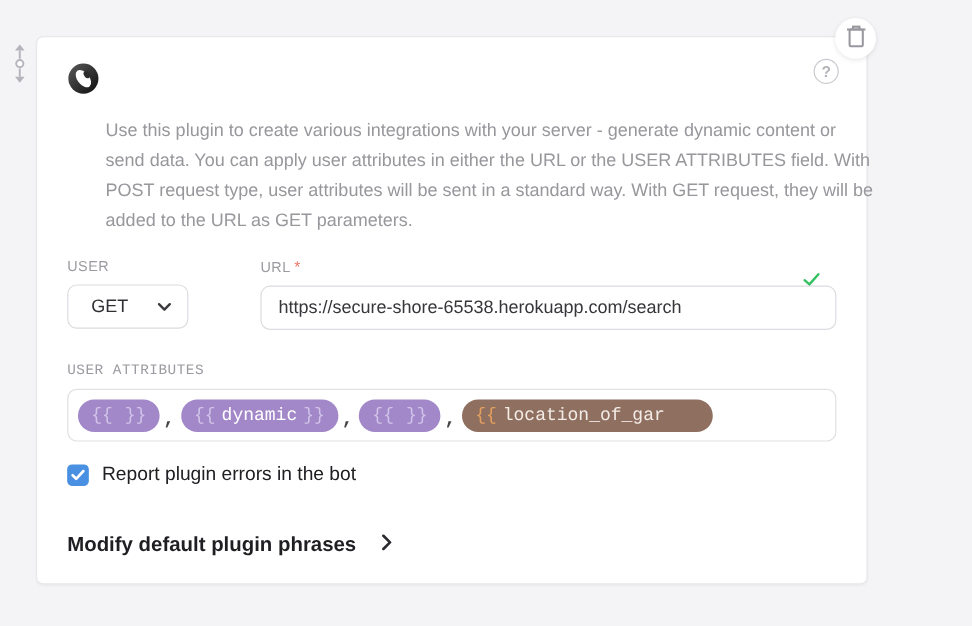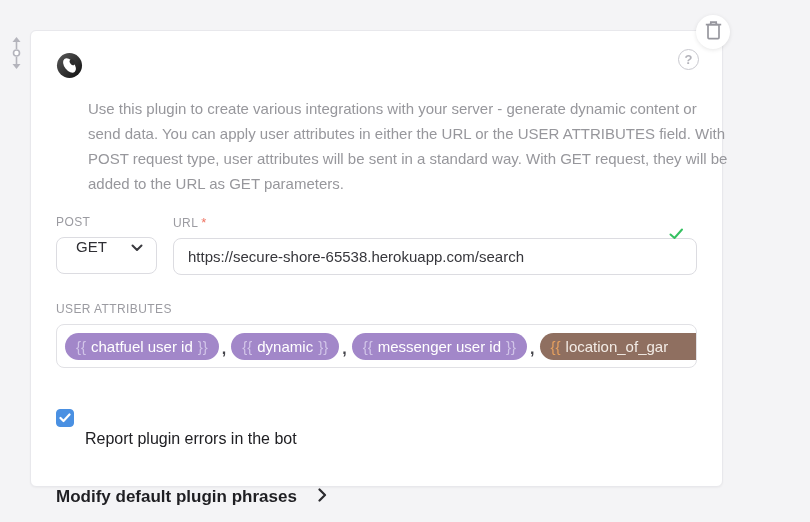--- a/index.html
+++ b/index.html
@@ -89,47 +89,47 @@
     letter-spacing: 0.4px;
     margin-bottom: 8px;
   }
   .req { color: #ef7462; margin-left: 3px; font-size: 13px; }
 
   .type-select {
     width: 101px; height: 37px;
     background: #fff;
     border: 1px solid #dcdce1;
     border-radius: 8px;
-    display: flex; align-items: flex-start;
+    display: flex; align-items: center;
     padding: 0 13px 0 19px;
     cursor: pointer;
     font-size: 15px;
     color: #2f2f34;
   }
   .type-select .sel-val { flex: 1; }
 
-  .url-wrap { flex: 1; position: relative; }
+  .url-wrap { flex: 1; position: relative; margin-left: 44px; }
   .url-input {
     width: 100%; height: 37px;
     border: 1px solid #dcdce1;
     border-radius: 8px;
     padding: 0 54px 0 14px;
     font-size: 15px;
     color: #36363b;
     font-family: "Liberation Sans", sans-serif;
     outline: none;
     background: #fff;
   }
   .url-check {
     position: absolute;
     right: 13px; top: 11px;
     pointer-events: none;
   }
 
-  .attrs-section { margin-top: 27px; }
+  .attrs-section { margin-top: 27px; font-family: Liberation Mono, monospace; }
   .attrs-box {
     margin-top: 8px;
     height: 44px;
     border: 1px solid #e1e1e5;
     border-radius: 8px;
     background: #fff;
     padding: 8px;
     overflow: hidden;
     white-space: nowrap;
     display: flex;
@@ -171,21 +171,21 @@
     border-radius: 4px;
     border: 1px solid #b9b9bf;
     background: #fff;
     cursor: pointer;
     display: flex; align-items: center; justify-content: center;
     flex: 0 0 auto;
   }
   .checkbox svg { display: none; }
   .checkbox.checked { background: #4a90e2; border-color: #4a90e2; }
   .checkbox.checked svg { display: block; }
-  .report-label { font-size: 16px; color: #202024; cursor: pointer; margin-top: 43px; }
+  .report-label { font-size: 16px; color: #202024; cursor: pointer; }
 
   .footer-link {
     margin-top: 39px;
     display: inline-flex;
     align-items: center;
     gap: 21px;
     cursor: pointer;
   }
   .footer-link .link-text {
     font-size: 17px;
@@ -235,21 +235,21 @@
         <ellipse cx="14" cy="14" rx="5.2" ry="8.6" transform="rotate(-38 14 14)" fill="#ffffff"></ellipse>
         <ellipse cx="17" cy="10.6" rx="2.4" ry="3.4" transform="rotate(-38 17 10.6)" fill="#2c2c2c"></ellipse>
       </svg>
     </span>
   </div>
 
   <p class="description">Use this plugin to create various integrations with your server - generate dynamic content or send data. You can apply user attributes in either the URL or the USER ATTRIBUTES field. With POST request type, user attributes will be sent in a standard way. With GET request, they will be added to the URL as GET parameters.</p>
 
   <div class="fields-row">
     <div>
-      <div class="field-label">POST</div>
+      <div class="field-label">USER</div>
       <div class="type-select">
         <span class="sel-val">GET</span>
         <span>
           <svg width="12" height="8" viewBox="0 0 12 8" fill="none" stroke="#3a3a3f" stroke-width="2" stroke-linecap="round" stroke-linejoin="round">
             <polyline points="1.5,1.5 6,6 10.5,1.5"></polyline>
           </svg>
         </span>
       </div>
     </div>
     <div class="url-wrap">
@@ -263,33 +263,31 @@
         </svg>
       </span>
     </div>
   </div>
 
   <div class="attrs-section">
     <div class="field-label">USER ATTRIBUTES</div>
     <div class="attrs-box">
       <span class="pill purple">
         <span class="brace">{{</span>
-          <span>chatfuel user id</span>
           <span class="brace">}}</span>
       </span>
       <span class="comma">,</span>
       <span class="pill purple">
         <span class="brace">{{</span>
           <span>dynamic</span>
           <span class="brace">}}</span>
       </span>
       <span class="comma">,</span>
       <span class="pill purple">
         <span class="brace">{{</span>
-          <span>messenger user id</span>
           <span class="brace">}}</span>
       </span>
       <span class="comma">,</span>
       <span class="pill brown">
         <span class="brace">{{</span>
           <span>location_of_gar</span>
       </span>
     </div>
   </div>
 

